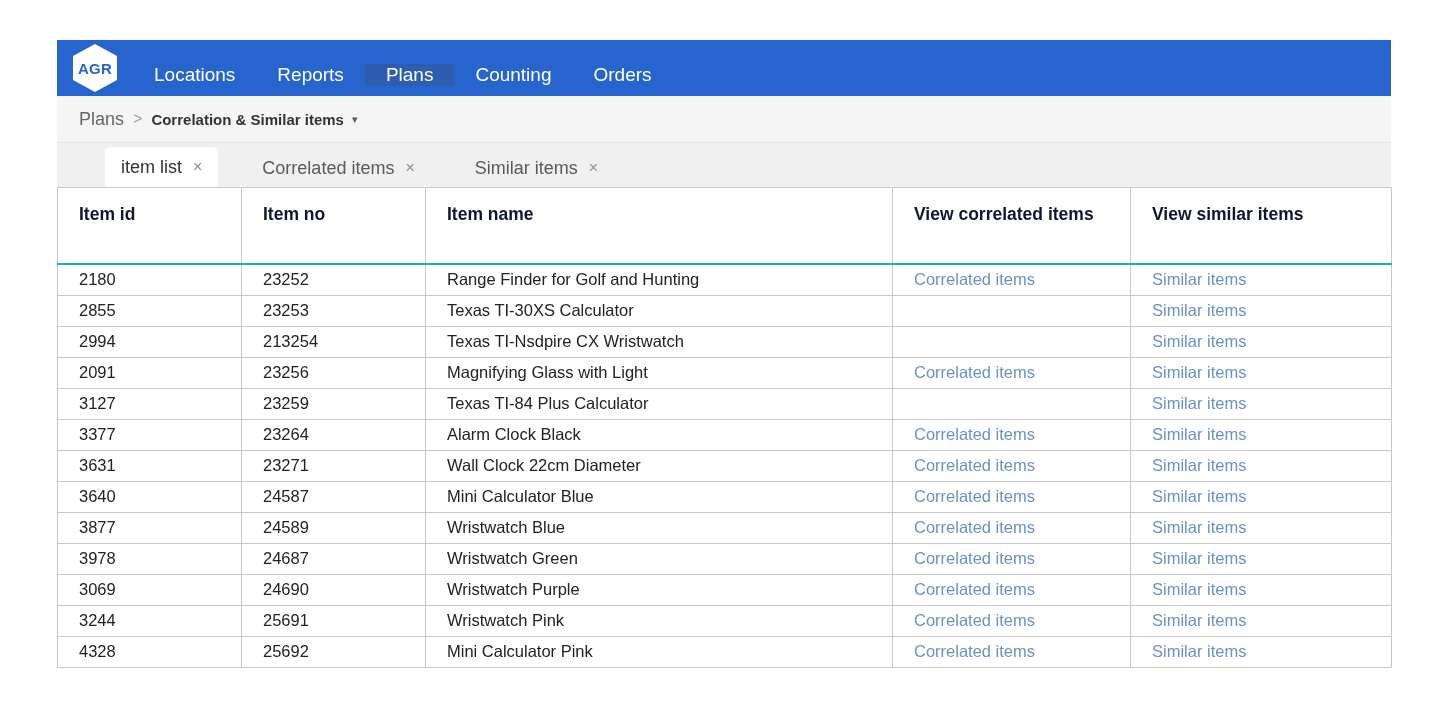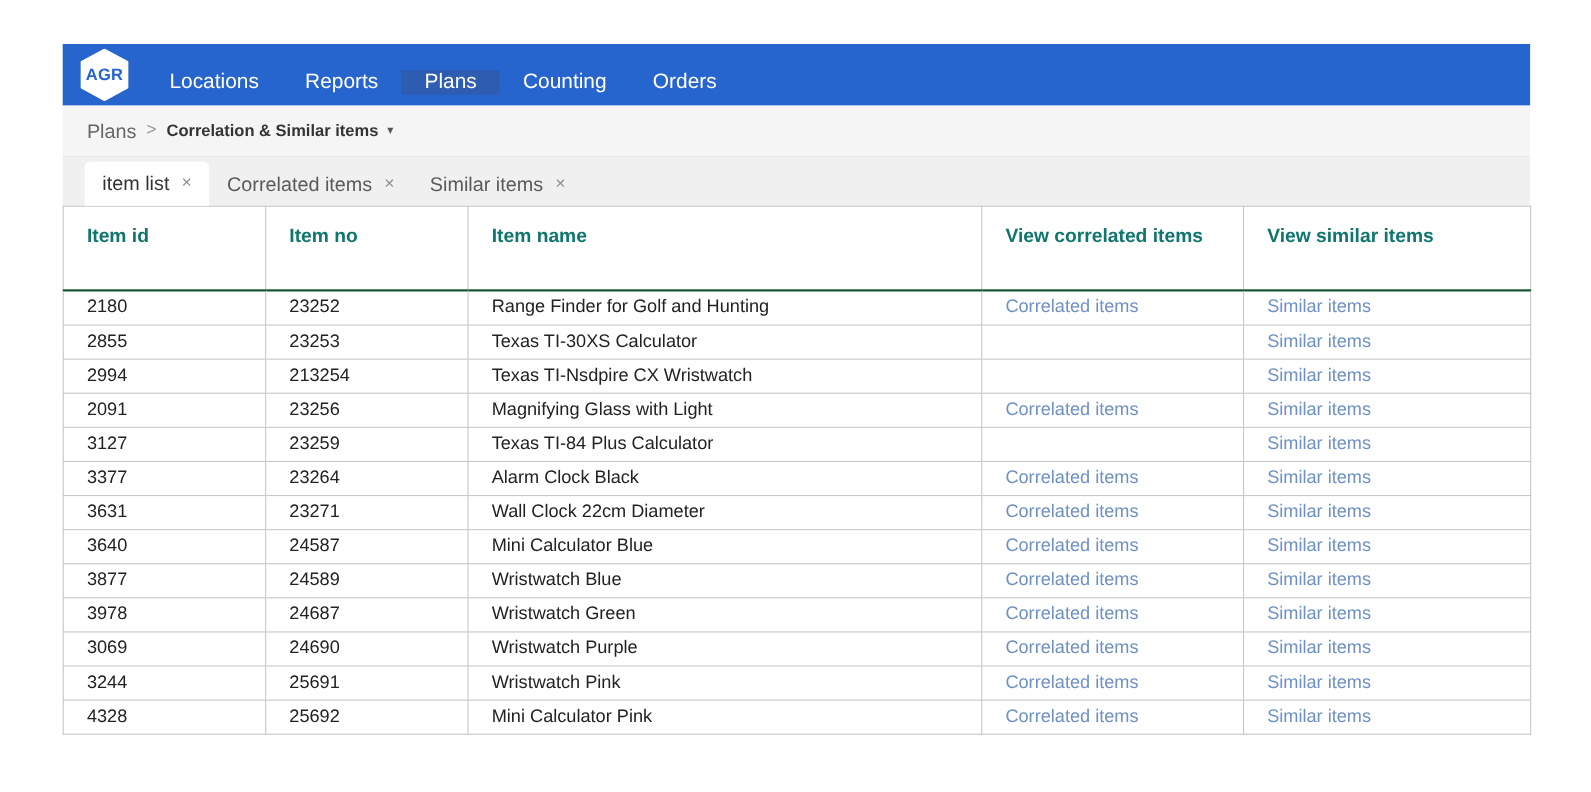--- a/index.html
+++ b/index.html
@@ -110,20 +110,21 @@
     padding-left: 20px;
   }
   .tab {
     display: flex;
     align-items: center;
     height: 38px;
     padding: 0 16px;
     font-size: 18px;
     color: #5a5a5a;
     white-space: nowrap;
+    margin-left: 28px;
   }
   .tab.active {
     background: #ffffff;
     border-top-left-radius: 5px;
     border-top-right-radius: 5px;
     color: #333333;
     height: 40px;
   }
   .tab .tab-close {
     margin-left: 11px;
@@ -141,24 +142,24 @@
   }
   table.items th,
   table.items td {
     border: 1px solid #c8c8c8;
     text-align: left;
     vertical-align: top;
   }
   table.items thead th {
     font-size: 17.5px;
     font-weight: bold;
-    color: #0f766e;
+    color: #0f172a;
     padding: 15px 0 15px 21px;
     height: 76px;
-    border-bottom: 2px solid #14532d;
+    border-bottom: 2px solid #14b8a6;
     line-height: 1.35;
   }
   table.items tbody td {
     font-size: 16.5px;
     color: #222222;
     padding: 5px 0 6px 21px;
     height: 31px;
     vertical-align: middle;
   }
   td.col-id   { text-align: center; padding-left: 0; }

